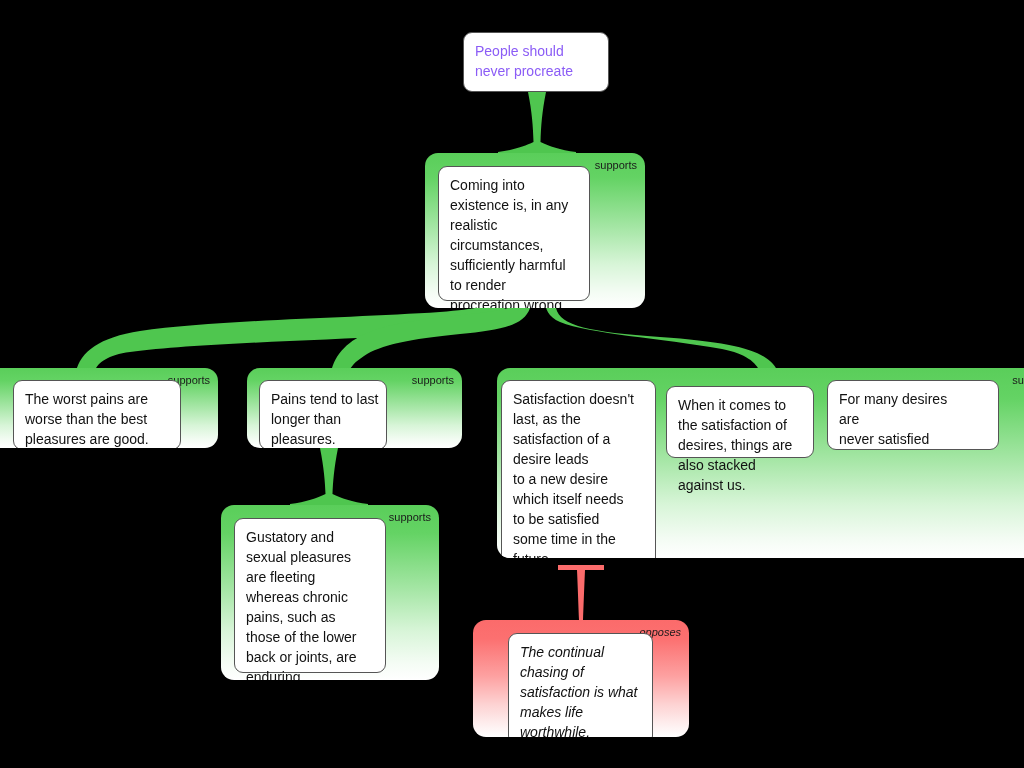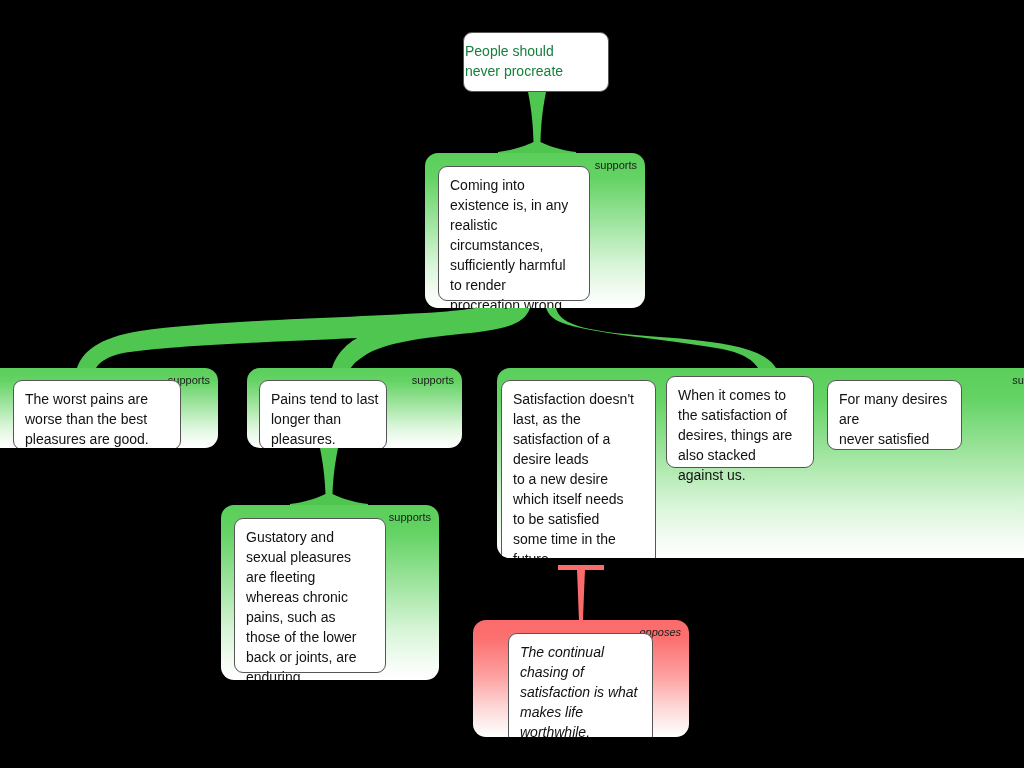--- a/index.html
+++ b/index.html
@@ -66,24 +66,24 @@
   }
   .claim .ln { display: block; white-space: pre; }
 
   
   .rootclaim {
     position: absolute;
     background: #ffffff;
     border: 1px solid #555555;
     border-radius: 9px;
     box-sizing: border-box;
-    padding: 8px 9px 7px 1px;
+    padding: 8px 9px 7px 11px;
     font-size: 14px;
     line-height: 20px;
-    color: #15803d;
+    color: #8b5cf6;
     font-family: "Liberation Sans", sans-serif;
   }
   .rootclaim .ln { display: block; white-space: pre; }
 </style>
 </head>
 <body>
 
 <div id="canvas">
 
   <svg id="links" viewBox="0 0 1024 768" width="1024" height="768">
@@ -193,29 +193,29 @@
       <span class="ln">last, as the</span>
       <span class="ln">satisfaction of a</span>
       <span class="ln">desire leads</span>
       <span class="ln">to a new desire</span>
       <span class="ln">which itself needs</span>
       <span class="ln">to be satisfied</span>
       <span class="ln">some time in the</span>
       <span class="ln">future.</span>
     </div>
 
-    <div class="claim" style="left:169px; top:8px; width:148px; height:92px;">
+    <div class="claim" style="left:169px; top:18px; width:148px; height:72px;">
       <span class="ln">When it comes to</span>
       <span class="ln">the satisfaction of</span>
       <span class="ln">desires, things are</span>
       <span class="ln">also stacked</span>
       <span class="ln">against us.</span>
     </div>
 
-    <div class="claim" style="left:330px; top:12px; width:135px; height:70px;">
+    <div class="claim" style="left:330px; top:12px; width:172px; height:70px;">
       <span class="ln">For many desires</span>
       <span class="ln">are</span>
       <span class="ln">never satisfied</span>
     </div>
   </div>
 
   <div class="node supports" style="left:221px; top:505px; width:218px; height:175px;">
     <span class="reltag">supports</span>
     <div class="claim" style="left:13px; top:13px; width:152px; height:155px;">
       <span class="ln">Gustatory and</span>

